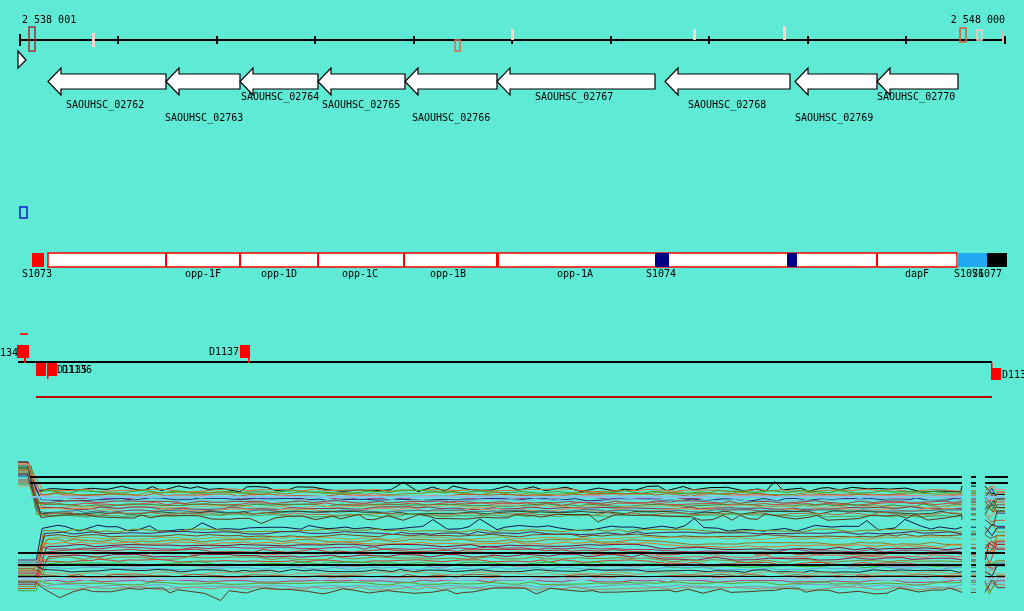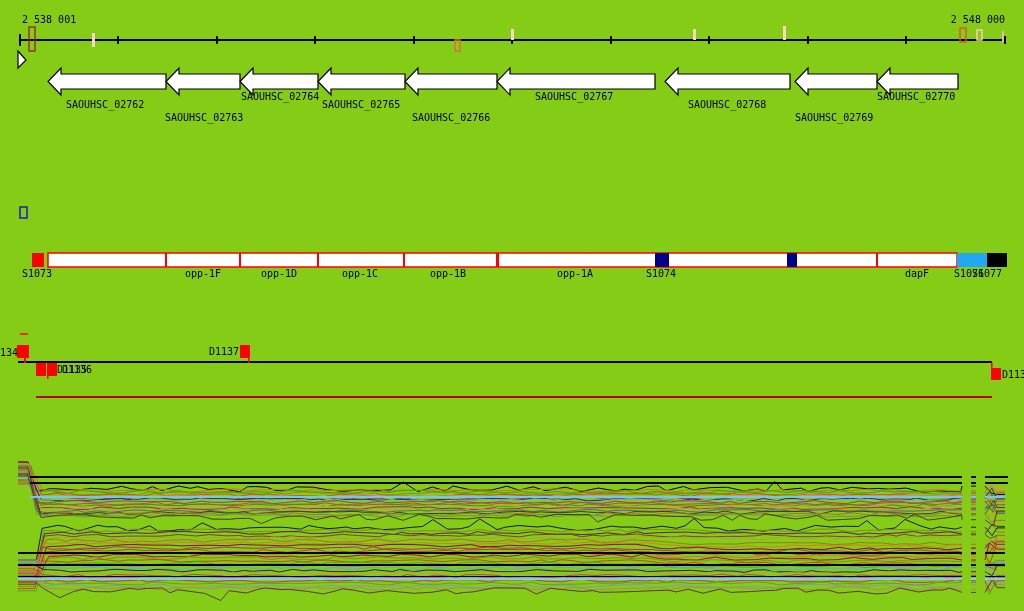--- a/index.html
+++ b/index.html
@@ -1,16 +1,16 @@
 <!DOCTYPE html>
 <html><head>
 <meta charset="utf-8">
 <style>
   html,body{margin:0;padding:0;background:#fff;}
-  .screen{position:relative;width:1024px;height:611px;background:#84cc16;overflow:hidden;
+  .screen{position:relative;width:1024px;height:611px;background:#5eead4;overflow:hidden;
           font-family:"DejaVu Sans Mono",monospace;}
   svg{display:block;}
   .lbl{font-family:"DejaVu Sans Mono",monospace;font-size:10px;fill:#000;}
 </style>
 </head>
 <body>
 
 <div class="screen">
   <svg id="scene" width="1024" height="611" viewBox="0 0 1024 611">
     <text class="lbl" x="22" y="23">2 538 001</text>

